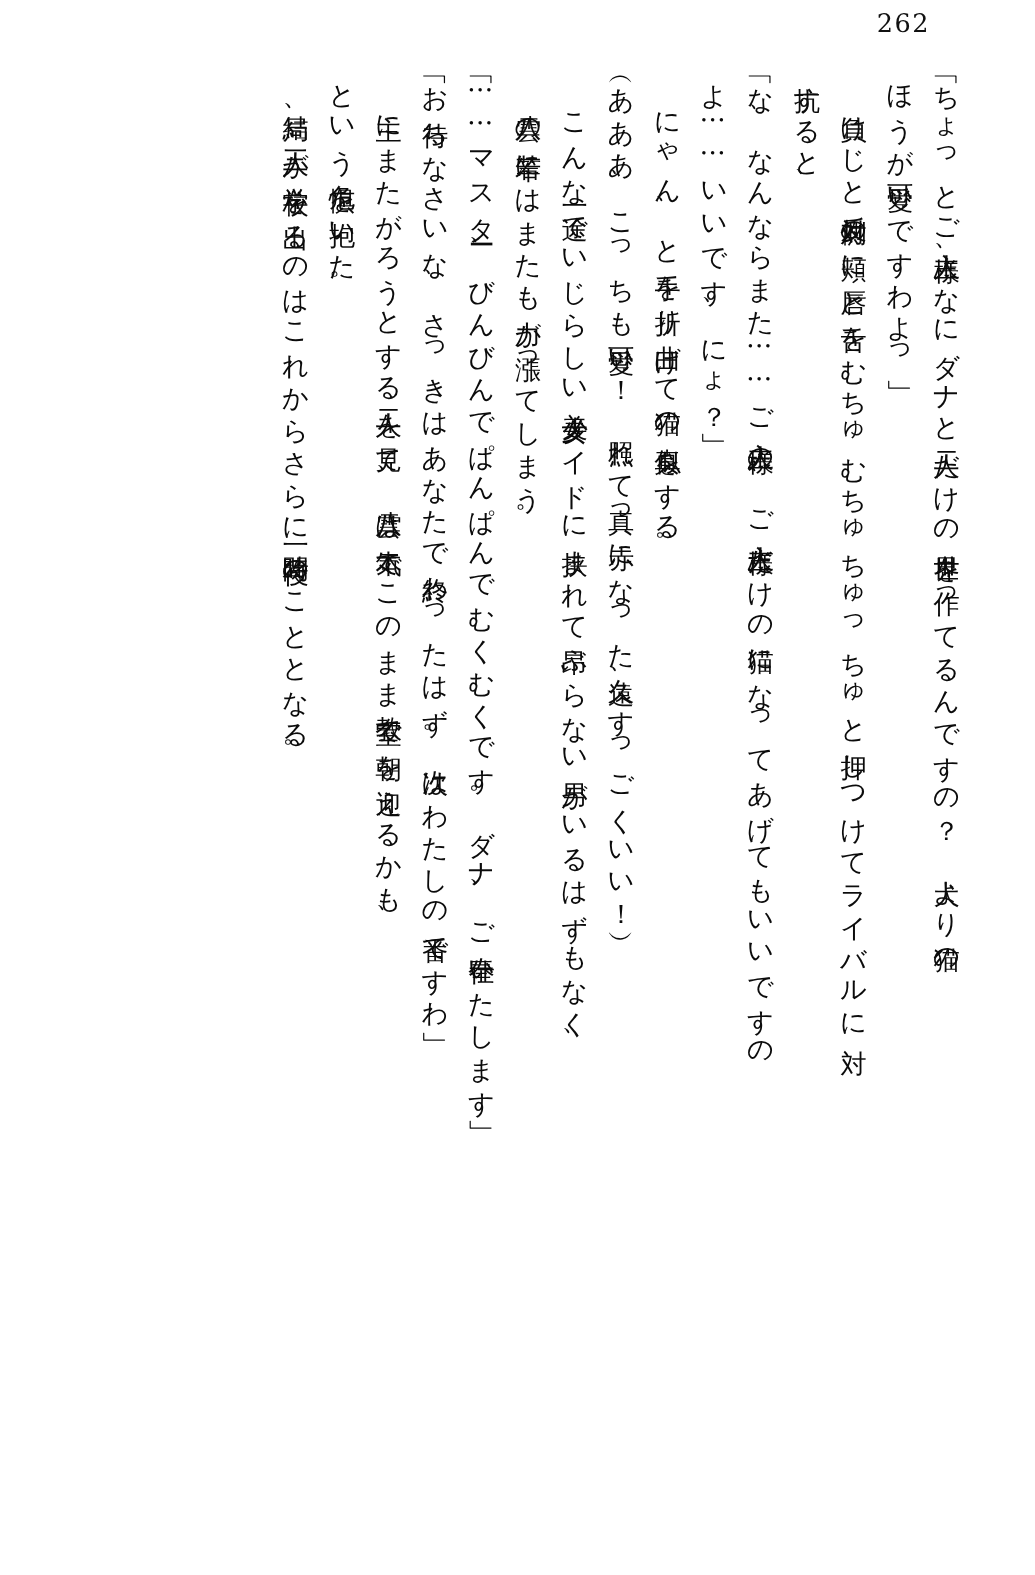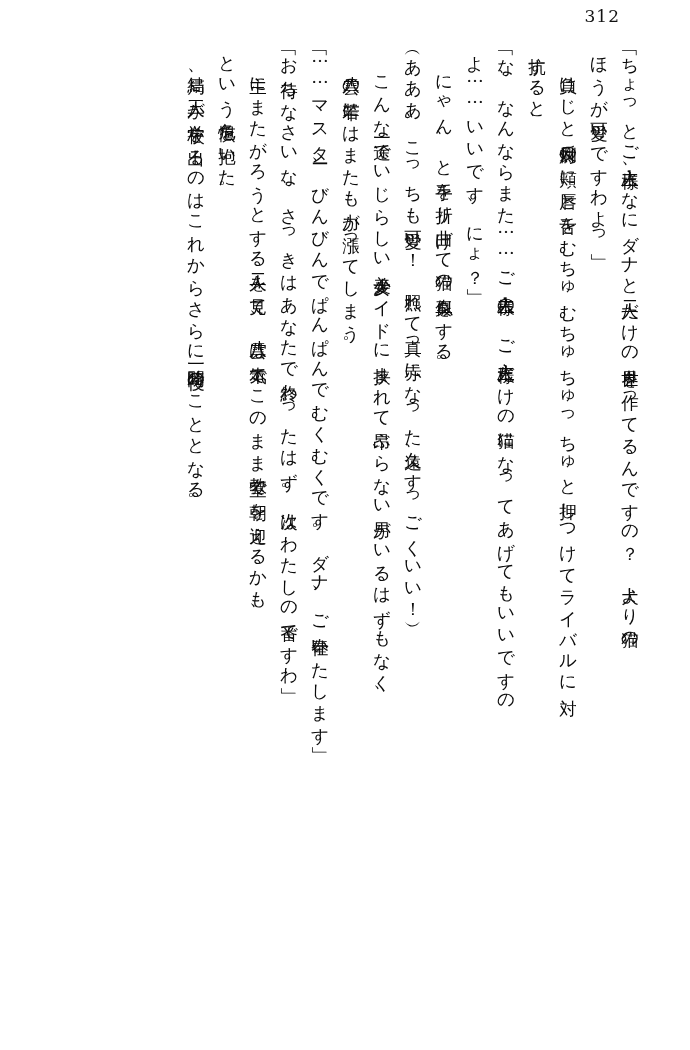--- a/index.html
+++ b/index.html
@@ -61,21 +61,21 @@
     overflow: visible;
     color: #0b0b0b;
     font-family: "DejaVu Serif", "Liberation Serif", serif;
   }
 </style>
 </head>
 <body>
 
 <div id="page">
 
-  <div id="page-number">312</div>
+  <div id="page-number">262</div>
 
   <div id="body-text">
     <div class="line">「ちょっとご主人様、なにダナと二人だけの世界を作ってるんですの？　犬より猫の</div>
     <div class="line">ほうが可愛いですわよっ」</div>
     <div class="line">　負けじと反対側の頬に唇と舌をむちゅむちゅちゅっちゅと押しつけてライバルに対</div>
     <div class="line">抗すると、</div>
     <div class="line">「な、なんならまた……ご主人様の、ご主人様だけの猫になってあげてもいいですの</div>
     <div class="line">よ……いいです、にょ？」</div>
     <div class="line">　にゃん、と手を折り曲げて猫の真似をする。</div>
     <div class="line">（あああ、こっちも可愛い！　照れて真っ赤になった久遠、すっごくいい！）</div>

